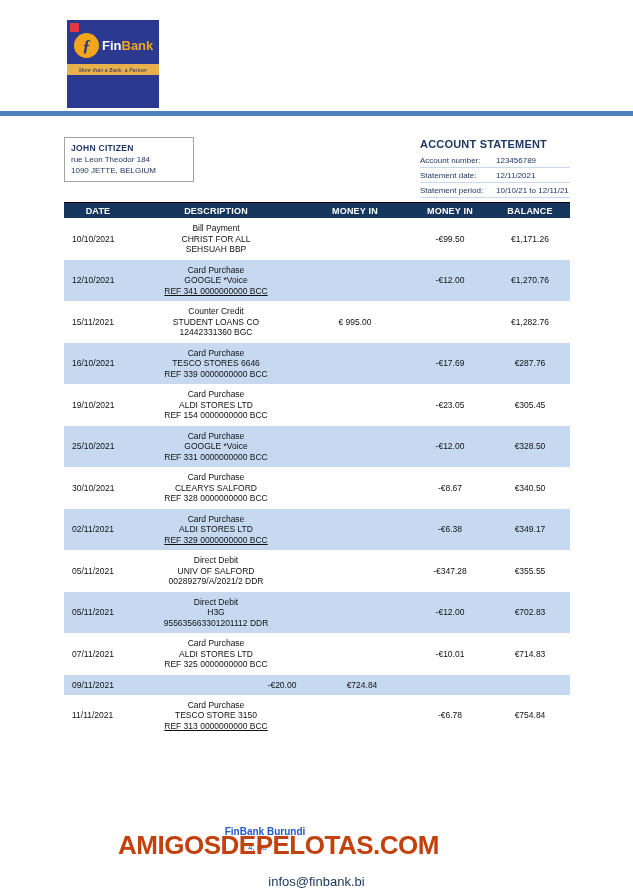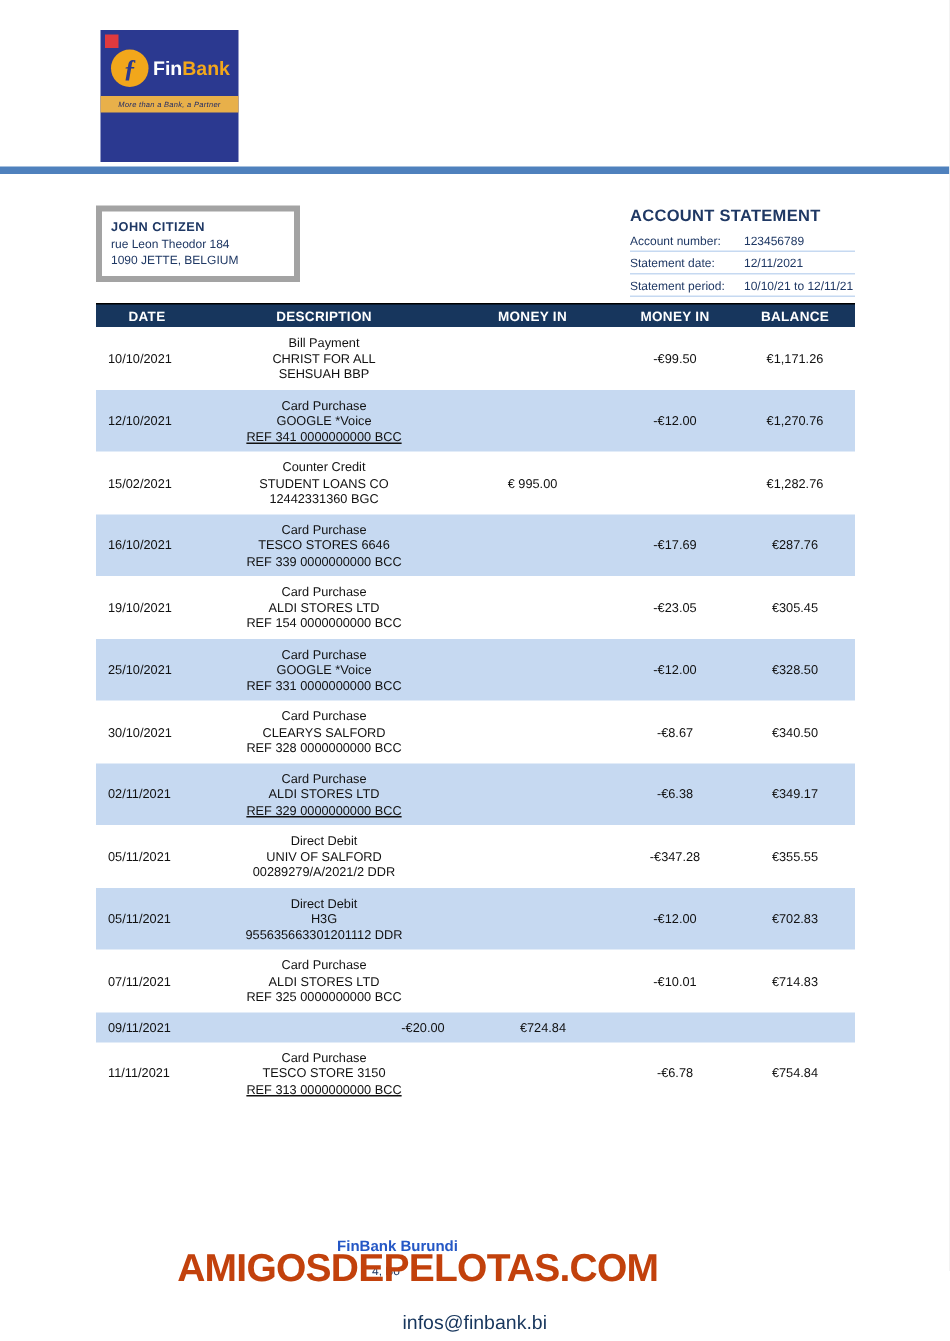--- a/index.html
+++ b/index.html
@@ -23,21 +23,21 @@
   .logo-tag{
     position:absolute;left:0;top:44px;width:100%;height:11px;background:#e8b04a;
     color:#1f2a66;font-size:5px;font-style:italic;display:flex;align-items:center;justify-content:center;
     letter-spacing:.2px;white-space:nowrap;
   }
 
   .blue-bar{position:absolute;left:0;top:111px;width:633px;height:5px;background:#4f81bd;}
 
   
   .addr-box{
-    position:absolute;left:64px;top:137px;width:116px;border:4px solid #a3a3a3;
+    position:absolute;left:64px;top:137px;width:116px;border:1px solid #a3a3a3;
     padding:5px 6px;color:#1f3864;font-size:8px;line-height:11px;box-sizing:content-box;
   }
   .addr-name{font-weight:bold;font-size:8.5px;letter-spacing:.3px;}
 
   
   .stmt{position:absolute;left:420px;top:138px;width:150px;color:#1f3864;}
   .stmt-title{font-size:11px;font-weight:bold;letter-spacing:.2px;margin-bottom:3px;}
   .stmt-row{display:flex;font-size:8px;padding:2.5px 0;border-bottom:1px solid #c6d9f1;}
   .stmt-row .lbl{width:76px;flex:0 0 auto;}
   .stmt-row .val{flex:1;}
@@ -136,21 +136,21 @@
           <div class="c-desc">
             <div class="desc-line">Card Purchase</div>
             <div class="desc-line">GOOGLE *Voice</div>
             <div class="desc-line u">REF 341 0000000000 BCC</div>
           </div>
           <div class="c-in"></div>
           <div class="c-out">-€12.00</div>
           <div class="c-bal">€1,270.76</div>
         </div>
         <div class="trow">
-          <div class="c-date cell-date">15/02/2021</div>
+          <div class="c-date cell-date">15/11/2021</div>
           <div class="c-desc">
             <div class="desc-line">Counter Credit</div>
             <div class="desc-line">STUDENT LOANS CO</div>
             <div class="desc-line">12442331360 BGC</div>
           </div>
           <div class="c-in">€ 995.00</div>
           <div class="c-out"></div>
           <div class="c-bal">€1,282.76</div>
         </div>
         <div class="trow shade">

